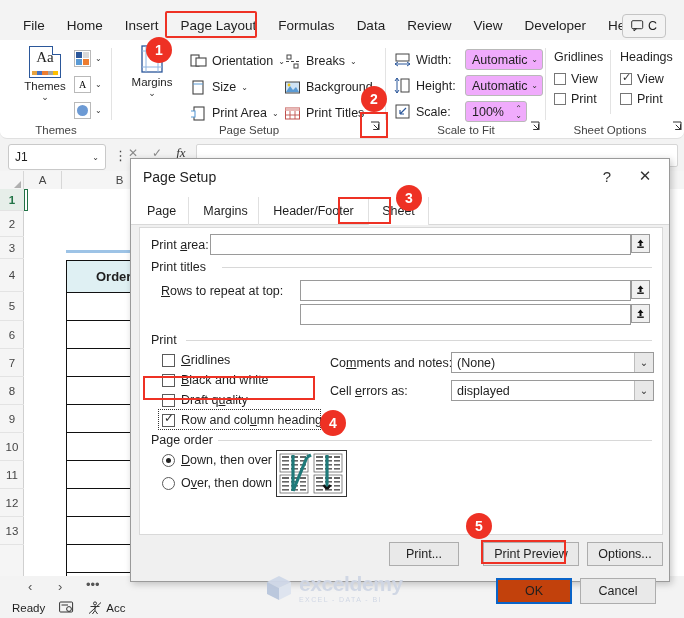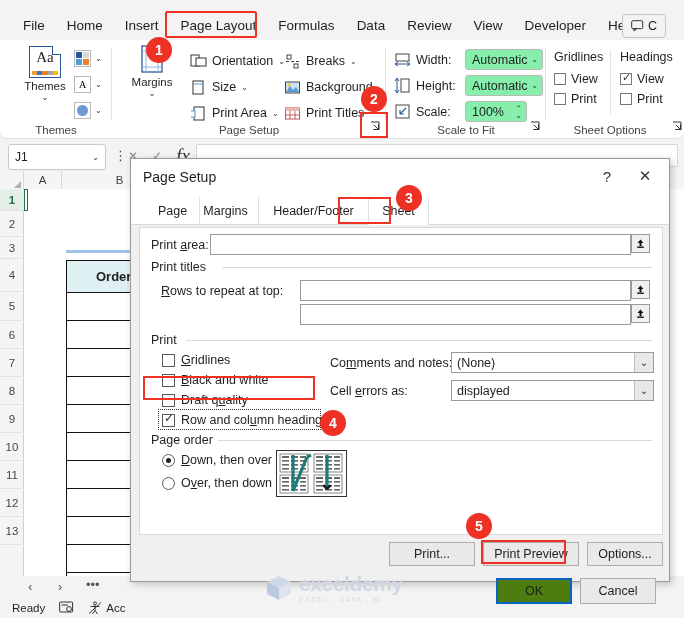--- a/index.html
+++ b/index.html
@@ -86,21 +86,21 @@
   .btn-sm {
     position: absolute; display: flex; align-items: center; gap: 5px;
     font-size: 12.5px; color: #1f1f1f; height: 22px; white-space: nowrap;
   }
   .ic { width: 17px; height: 17px; position: relative; flex: 0 0 17px; }
 
   
   .sf-row { position: absolute; display: flex; align-items: center; gap: 5px; font-size: 12.5px; color: #1f1f1f; }
   .sf-lab { width: 44px; }
   .combo {
-    border: 1px solid #b9b9b9; border-radius: 3px; background: #86efac;
+    border: 1px solid #b9b9b9; border-radius: 3px; background: #f0abfc;
     height: 21px; display: flex; align-items: center; justify-content: space-between;
     padding: 0 4px 0 6px; font-size: 12.5px; color: #1f1f1f;
   }
 
   
   .so-col { position: absolute; font-size: 12.5px; color: #1f1f1f; }
   .so-head { font-size: 12.5px; color: #1f1f1f; margin-bottom: 5px; }
   .so-chk { display: flex; align-items: center; gap: 5px; height: 20px; }
   .cbx { width: 12px; height: 12px; border: 1px solid #767676; background: #fff;
      display: inline-block; position: relative; flex: 0 0 12px; }
@@ -185,21 +185,21 @@
   .rbx { width: 13px; height: 13px; border: 1px solid #5a5a5a; border-radius: 50%; background: #fff;
      position: relative; flex:0 0 13px; }
   .rbx.on::after { content:""; position:absolute; left:3px; top:3px; width:5px; height:5px;
      border-radius:50%; background:#222; }
   .dsel { position: absolute; height: 21px; border: 1px solid #9a9a9a; background: #fff;
      display: flex; align-items: center; font-size: 12.5px; color: #1f1f1f; padding-left: 5px; }
   .dsel .arw { position: absolute; right: 0; top: 0; width: 19px; height: 19px; background: #e8e8e8;
      border-left: 1px solid #bdbdbd; display:flex; align-items:center; justify-content:center; font-size: 10px; color: #333; }
   .dbtn { position: absolute; height: 24px; border: 1px solid #adadad; background: #e9e9e9;
      display: flex; align-items: center; justify-content: center; font-size: 12.5px; color: #1f1f1f; }
-  .dbtn.prim { border: 2px solid #0a64c8; background: #4d7c0f; }
+  .dbtn.prim { border: 2px solid #0a64c8; background: #c2410c; }
   .focusdots { position: absolute; border: 1px dotted #333; }
 
   
   .callout {
     position: absolute; border-radius: 50%; background: #ee3124; color: #fff;
     display: flex; align-items: center; justify-content: center;
     font-size: 14px; font-weight: bold; z-index: 60;
   }
   .redbox { position: absolute; border: 2.5px solid #ee3124; z-index: 55; pointer-events: none; }
 
@@ -449,21 +449,21 @@
 
   <div class="fbar">
     <div class="namebox">
       <span>J1</span>
       <span class="chv">⌄</span>
     </div>
     <div class="vdots">⋮</div>
     <div class="fb-icons">
       <span>✕</span>
       <span>✓</span>
-      <span style="font-family:'Liberation Serif',serif;font-style:italic;color:#333;font-size:19px;">fx</span>
+      <span style="font-family:'Liberation Serif',serif;font-style:italic;color:#333;font-size:13px;">fx</span>
     </div>
     <div class="fb-input"></div>
   </div>
 
   <div class="grid">
     <div class="colhdr">
       <div class="corner"></div>
       <div class="ch" style="left:24px; width:38px;">A</div>
       <div class="ch" style="left:62px; width:116px;">B</div>
       <div class="ch" style="left:648px; width:36px; border-right:none;">H</div>
@@ -532,21 +532,21 @@
 
   <div class="dlg">
 
     <div class="dlg-title">
       <span class="t">Page Setup</span>
       <span class="dlg-q">?</span>
       <span class="dlg-x">✕</span>
     </div>
 
     <div class="tabstrip">
-      <div class="dtab" style="left:15px;  width:54px;">Page</div>
+      <div class="dtab" style="left:4px;  width:54px;">Page</div>
       <div class="dtab" style="left:62px; width:66px;">Margins</div>
       <div class="dtab" style="left:128px;width:110px;">Header/Footer</div>
       <div class="dtab on" style="left:238px;width:60px;">Sheet</div>
     </div>
 
     <div class="dbody">
 
       <span class="lbl" style="left:11px; top:10px;">Print <span class="u">a</span>rea:</span>
       <div class="tinput" style="left:70px; top:6px; width:421px;"></div>
       <div class="collapse" style="left:491px; top:6px;">
@@ -680,21 +680,21 @@
           </g>
           <path d="M16 4 L16 40" stroke="#1f7a7a" stroke-width="3.2" fill="none"></path>
           <path d="M16 40 L30 6" stroke="#1f7a7a" stroke-width="3.2" fill="none"></path>
           <path d="M50 4 L50 38" stroke="#1f7a7a" stroke-width="3.2" fill="none"></path>
           <path d="M50 38 l-3.6 -4 M50 38 l3.6 -4" stroke="#111" stroke-width="2.6" fill="none"></path>
           <path d="M30 6 L34 4" stroke="#1f7a7a" stroke-width="3.2"></path>
         </svg>
       </div>
     </div>
 
-    <div class="dbtn" style="left:258px; top:383px; width:86px;">Print...</div>
+    <div class="dbtn" style="left:258px; top:383px; width:70px;">Print...</div>
     <div class="dbtn" style="left:352px; top:383px; width:96px;">Print Preview</div>
     <div class="dbtn" style="left:456px; top:383px; width:76px;">Options...</div>
   </div>
 
   <div class="dbtn prim" style="left:496px; top:578px; width:76px; height:26px;">OK</div>
   <div class="dbtn" style="left:580px; top:578px; width:76px; height:26px;">Cancel</div>
   <div style="position:absolute; left:130px; top:568px; width:540px; height:46px; background:#f0f0f0; border:1px solid #9a9a9a; border-top:none; z-index:-1;"></div>
 
   <div class="wm">
     <svg width="30" height="30" viewBox="0 0 30 30">

